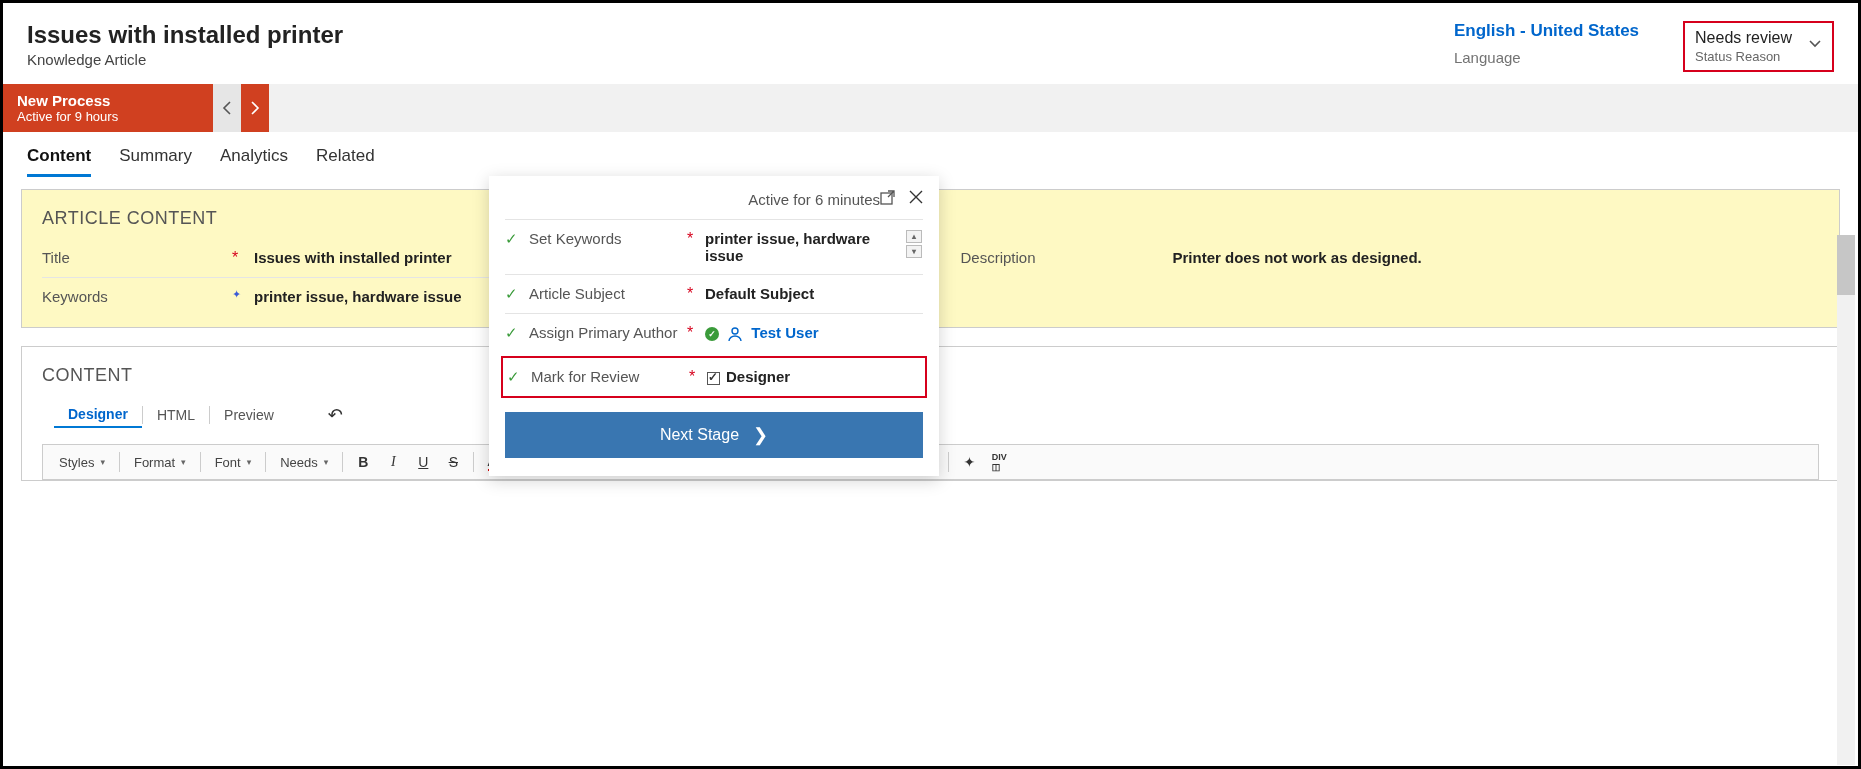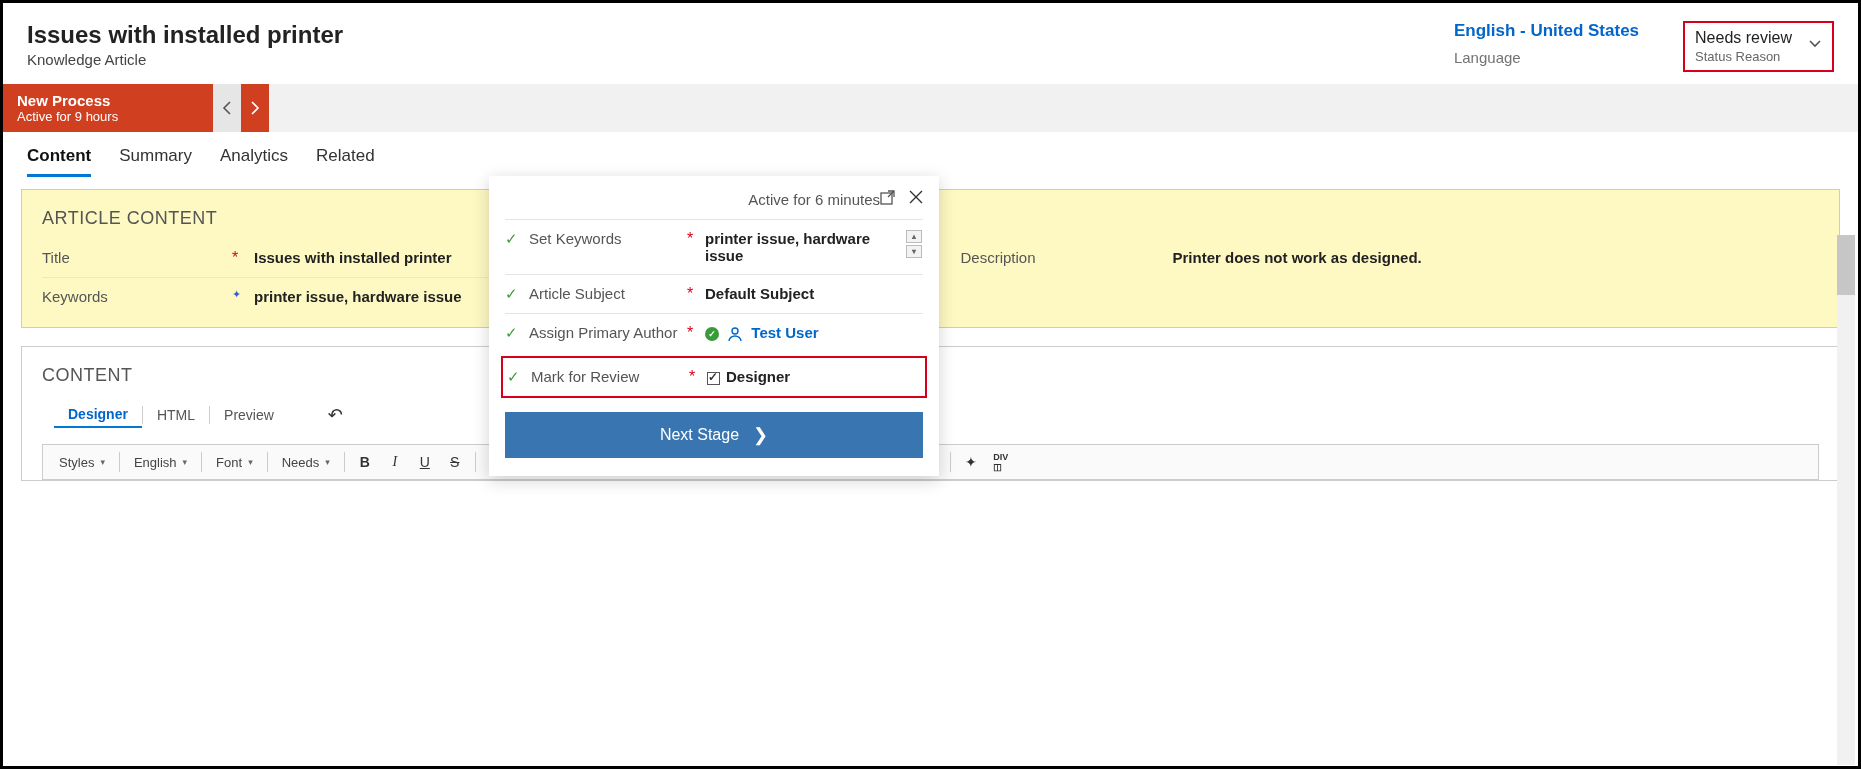--- a/index.html
+++ b/index.html
@@ -188,21 +188,21 @@
       <span class="ed-tab">Preview</span>
       <span class="ed-undo">↶</span>
     </div>
     <div class="toolbar">
       <span class="tb-dd">
           <span>Styles</span>
           <span class="ar">▾</span>
         </span>
       <span class="tb-sep"></span>
       <span class="tb-dd">
-          <span>English</span>
+          <span>Format</span>
           <span class="ar">▾</span>
         </span>
       <span class="tb-sep"></span>
       <span class="tb-dd">
           <span>Font</span>
           <span class="ar">▾</span>
         </span>
       <span class="tb-sep"></span>
       <span class="tb-dd">
           <span>Needs</span>

